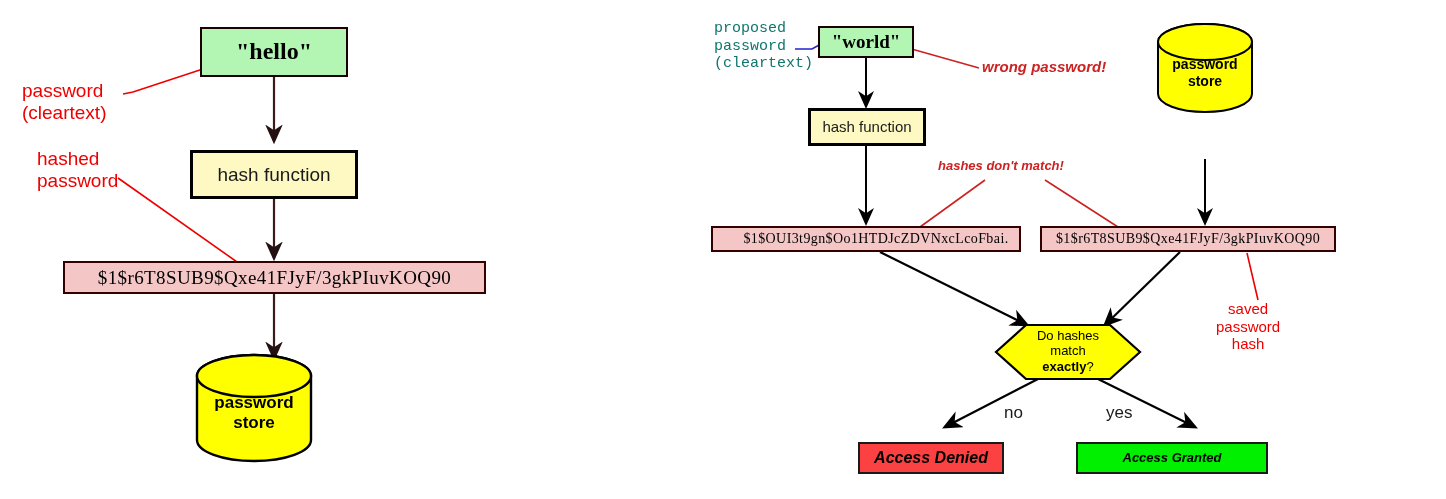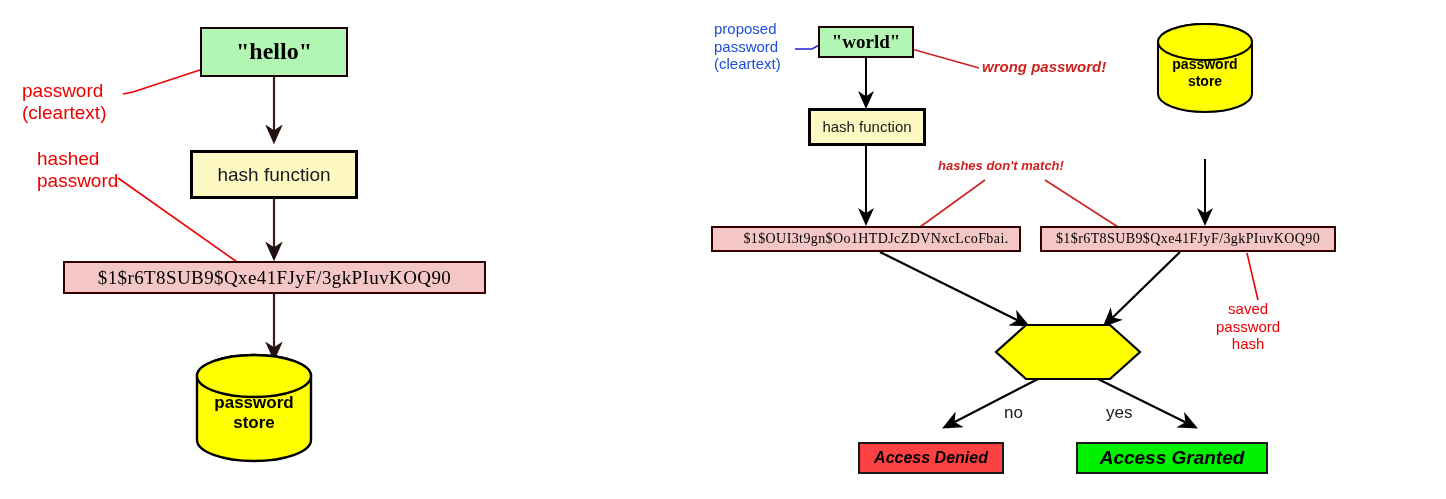--- a/index.html
+++ b/index.html
@@ -101,21 +101,22 @@
   .anno {
     position: absolute;
     font-family: "Liberation Sans", sans-serif;
     line-height: 1.18;
     white-space: pre-line;
   }
   .anno-red {
     color: #ee0000;
   }
   .anno-blue {
-    color: #1d4ed8;
+    color: #0f766e;
+    font-family: Liberation Mono, monospace;
   }
   .anno-italic {
     font-style: italic;
     font-weight: bold;
     color: #cc2222;
   }
   .edge-label {
     position: absolute;
     font-family: "Liberation Sans", sans-serif;
     color: #1a1a1a;
@@ -225,29 +226,34 @@
     <span>$1$r6T8SUB9$Qxe41FJyF/3gkPIuvKOQ90</span>
   </div>
 
   <div class="cylinder" style="left:1158px; top:24px; width:94px; height:88px;">
     <div class="cyl-label" style="top:32px; font-size:14px;">
       <span>password</span><br>
       <span>store</span>
     </div>
   </div>
 
+  <div class="hex-label" style="left:996px; top:328px; width:144px; font-size:13px;">
+    <span>Do hashes</span><br>
+    <span>match</span><br>
+    <b>exactly</b><span>?</span>
+  </div>
 
   <div class="edge-label" style="left:1004px; top:403px; font-size:17px;">no</div>
   <div class="edge-label" style="left:1106px; top:403px; font-size:17px;">yes</div>
 
   <div class="node box-red" style="left:858px; top:442px; width:146px; height:32px; font-size:16px;">
     <span>Access Denied</span>
   </div>
 
-  <div class="node box-green-bright" style="left:1076px; top:442px; width:192px; height:32px; font-size:19px;">
+  <div class="node box-green-bright" style="left:1076px; top:442px; width:192px; height:32px; font-size:13px;">
     <span>Access Granted</span>
   </div>
 
   <div class="anno anno-blue" style="left:714px; top:20px; font-size:15px;">proposed
 password
 (cleartext)</div>
 
   <div class="anno anno-italic" style="left:982px; top:58px; font-size:15px;">wrong password!</div>
 
   <div class="anno anno-italic" style="left:938px; top:158px; font-size:13px;">hashes don't match!</div>

